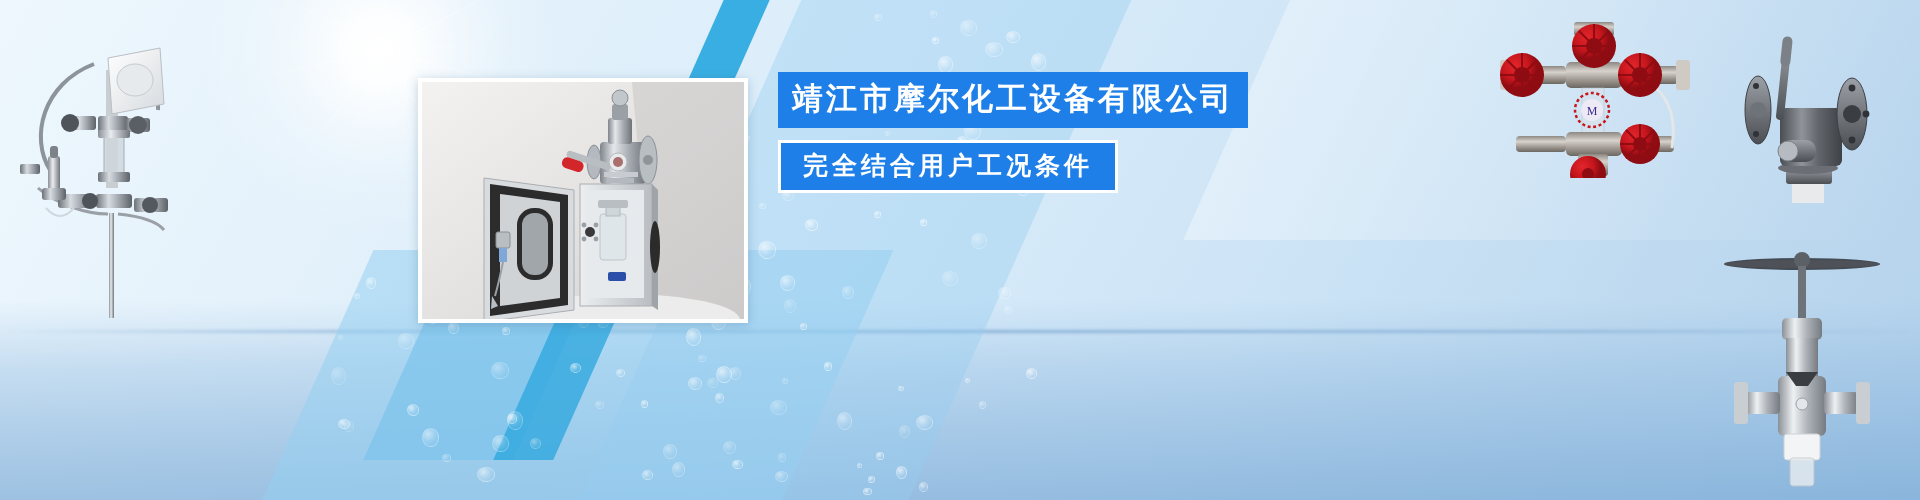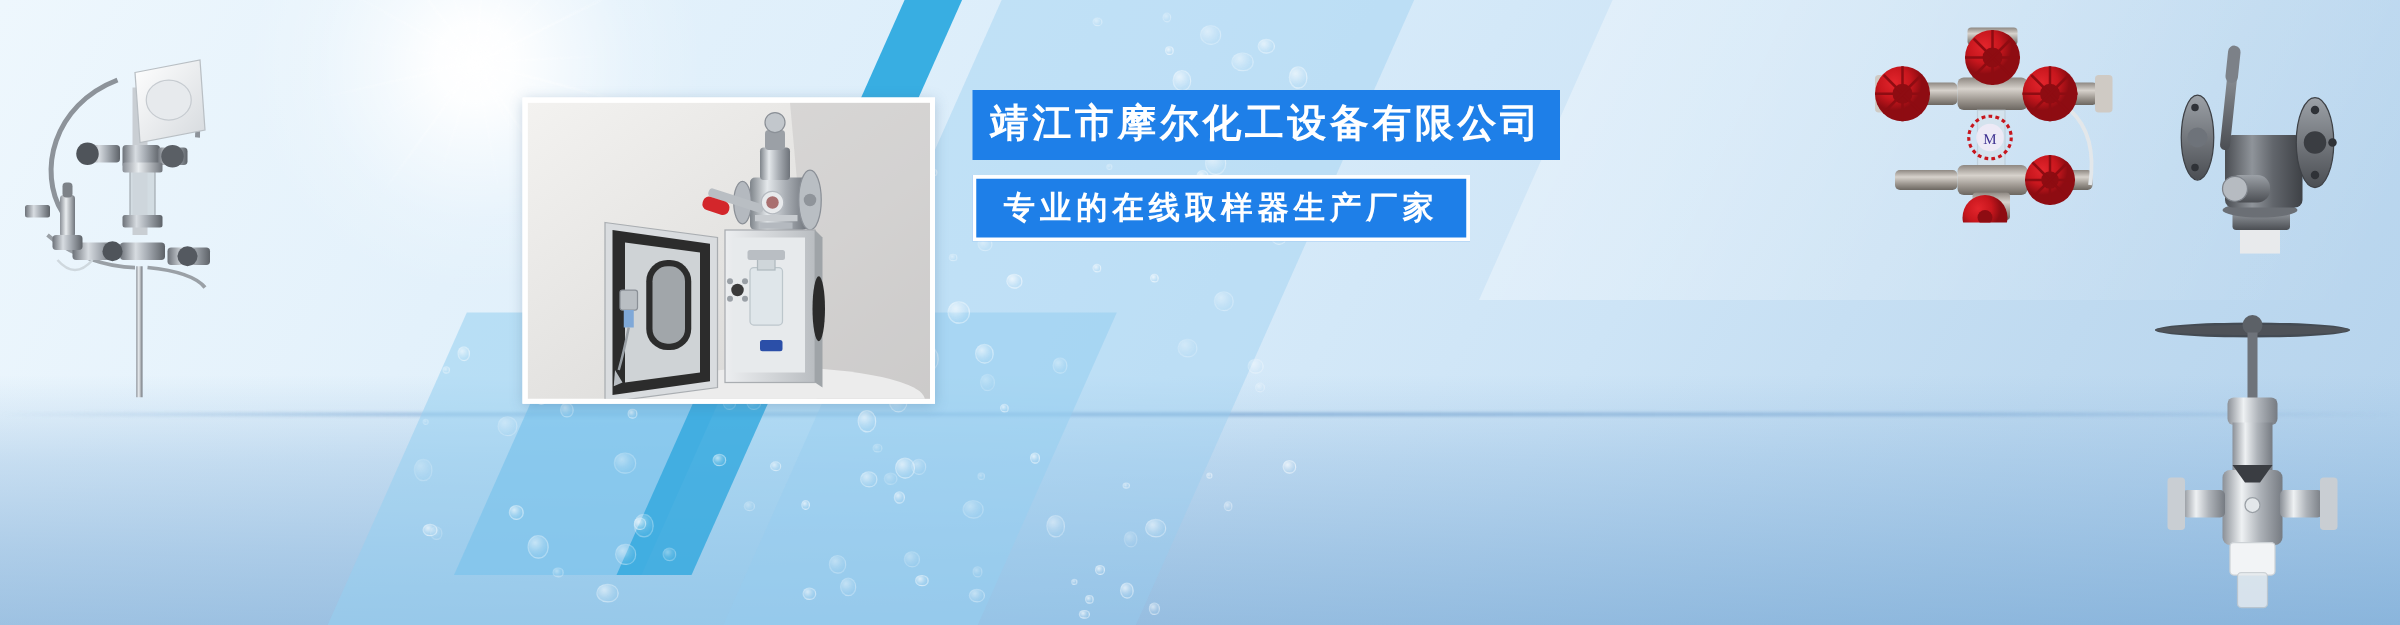--- a/index.html
+++ b/index.html
@@ -521,17 +521,17 @@
       <rect x="44" y="160" width="14" height="42" rx="3" fill="#c9ced3"></rect>
       <rect x="166" y="160" width="14" height="42" rx="3" fill="#c9ced3"></rect>
       <circle cx="112" cy="182" r="6" fill="#e3e7ea" stroke="#9aa0a6"></circle>
       <rect x="94" y="212" width="36" height="26" rx="3" fill="#f2f4f6" stroke="#cdd2d6"></rect>
       <rect x="100" y="236" width="24" height="28" rx="3" fill="#e9edf0" opacity=".8" stroke="#c3c9cd"></rect>
     </svg>
   </div>
 
   <div class="copy">
     <div><span class="headline">靖江市摩尔化工设备有限公司</span></div>
-    <div><span class="cta">专业的在线取样器生产厂家</span></div>
+    <div><span class="cta">完全结合用户工况条件</span></div>
   </div>
 
 
 </div>
 
 </body></html>

